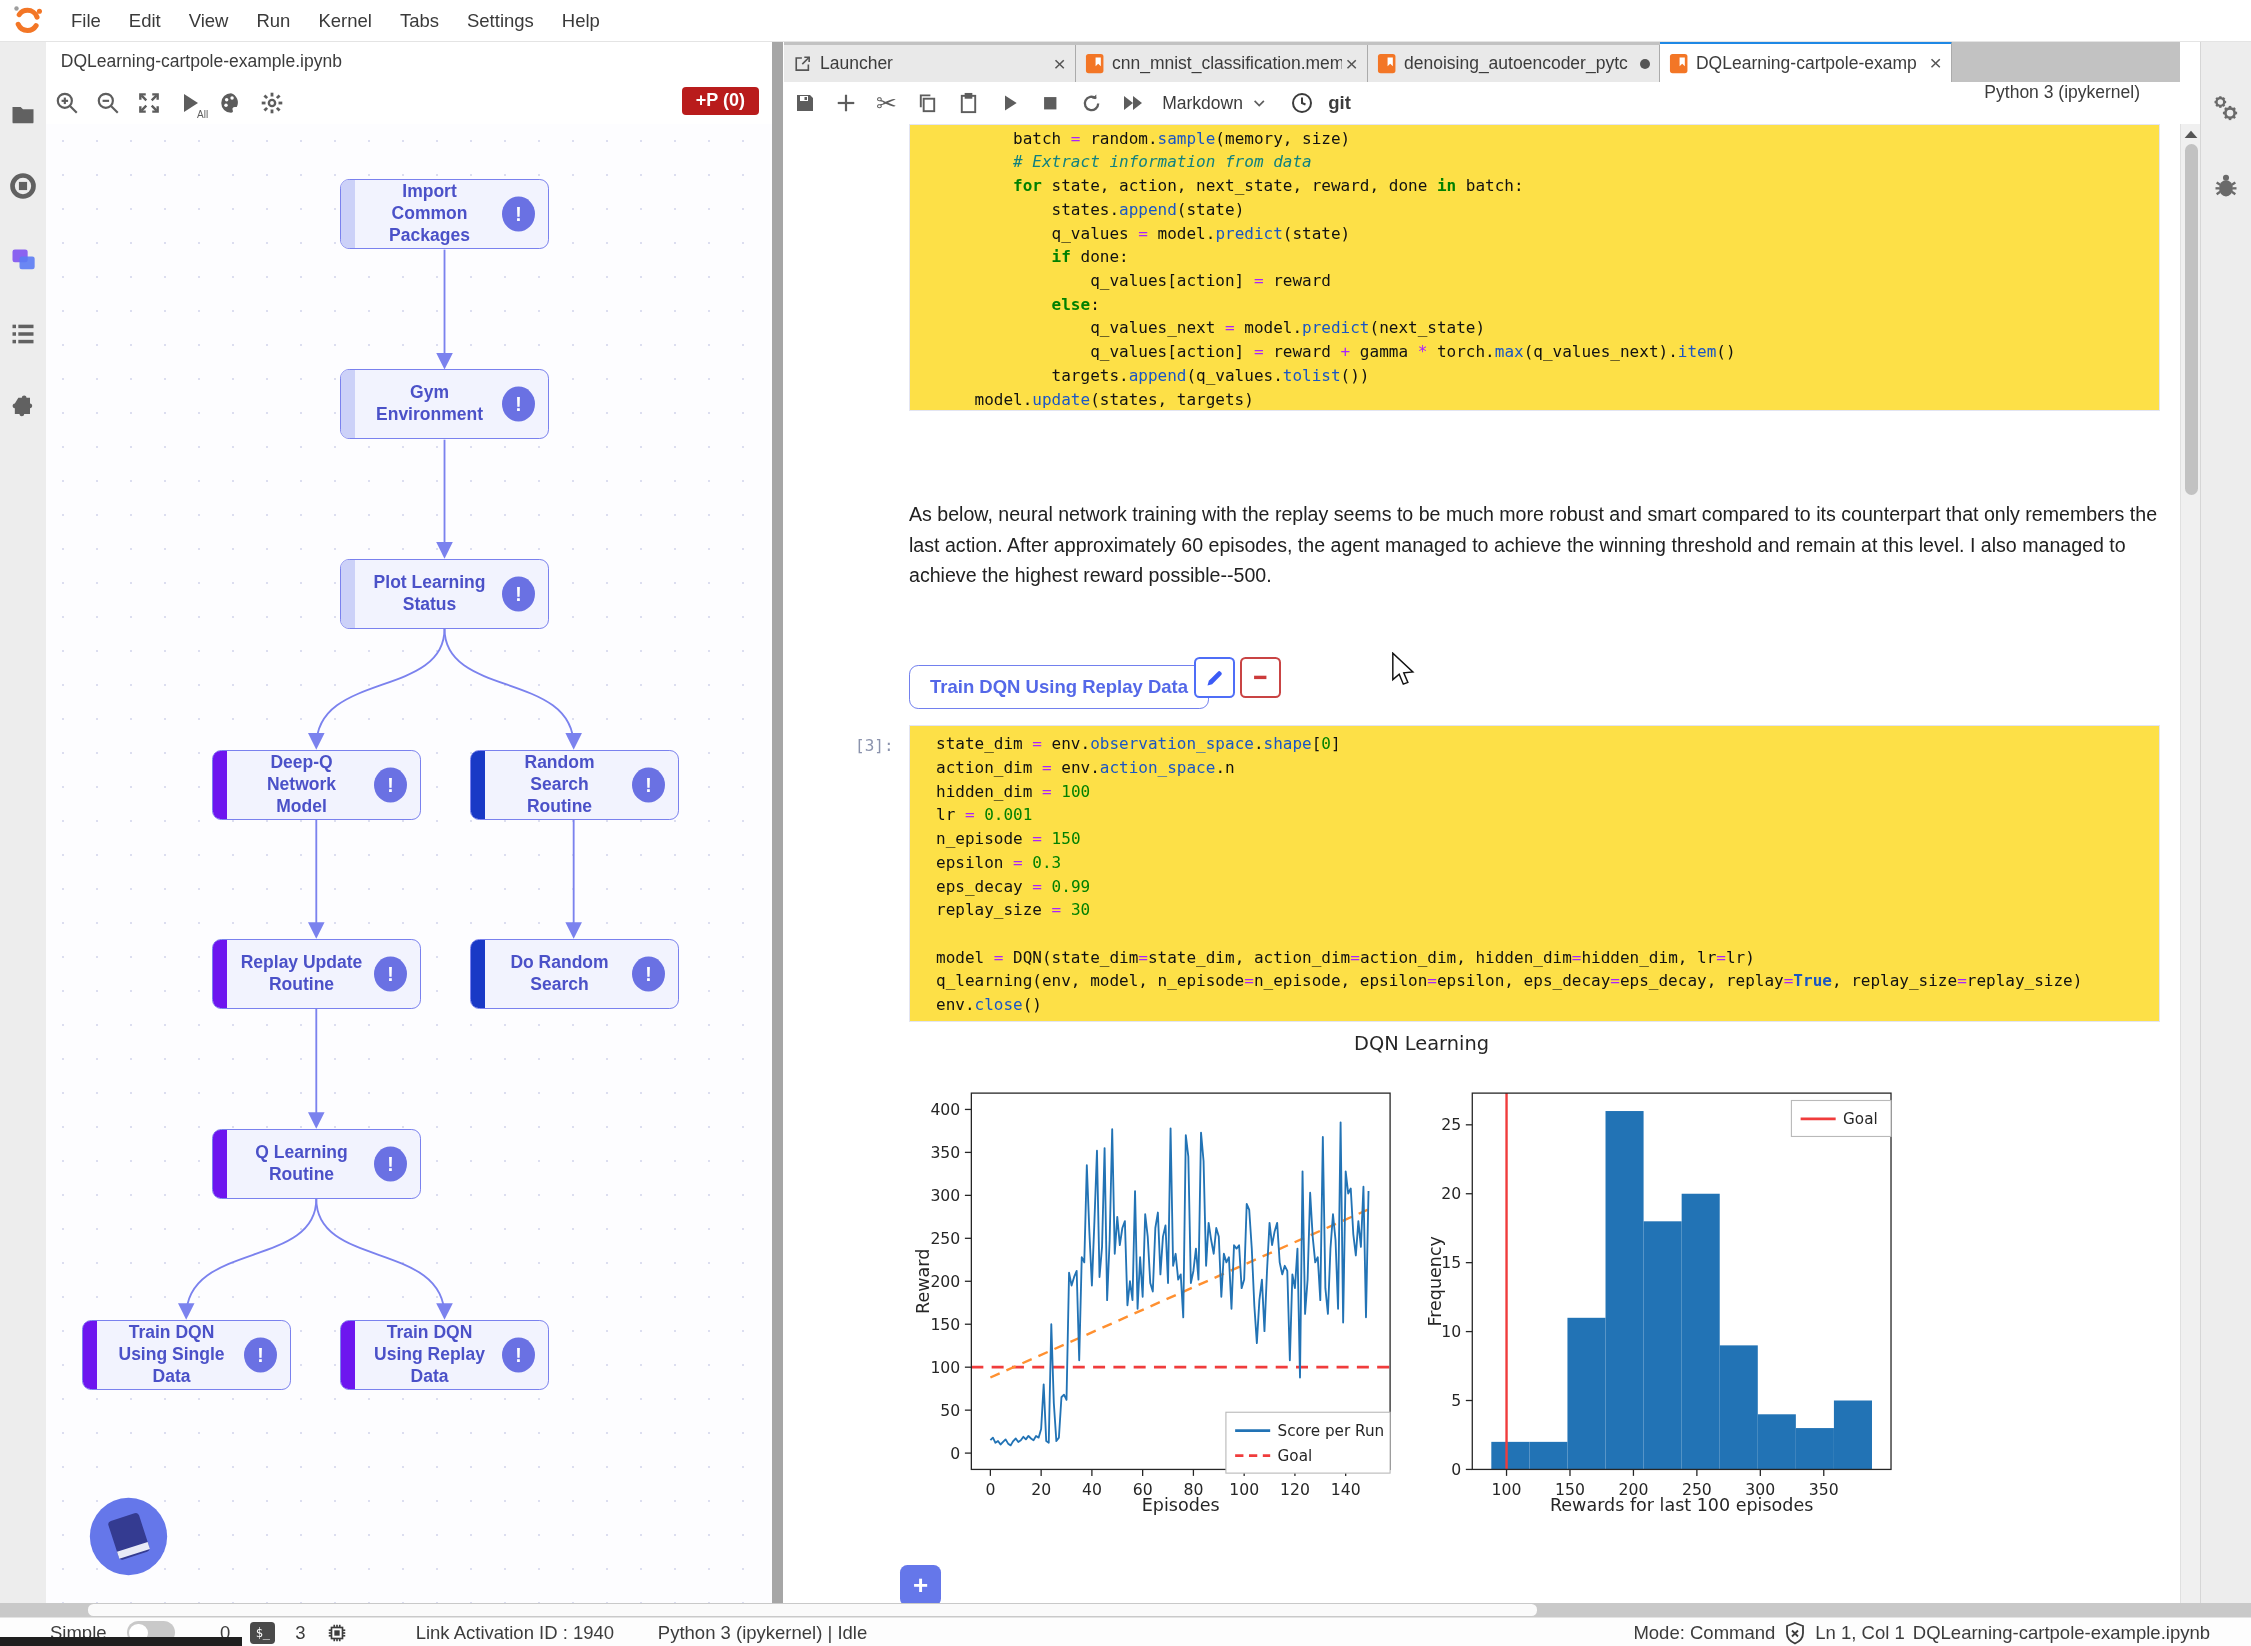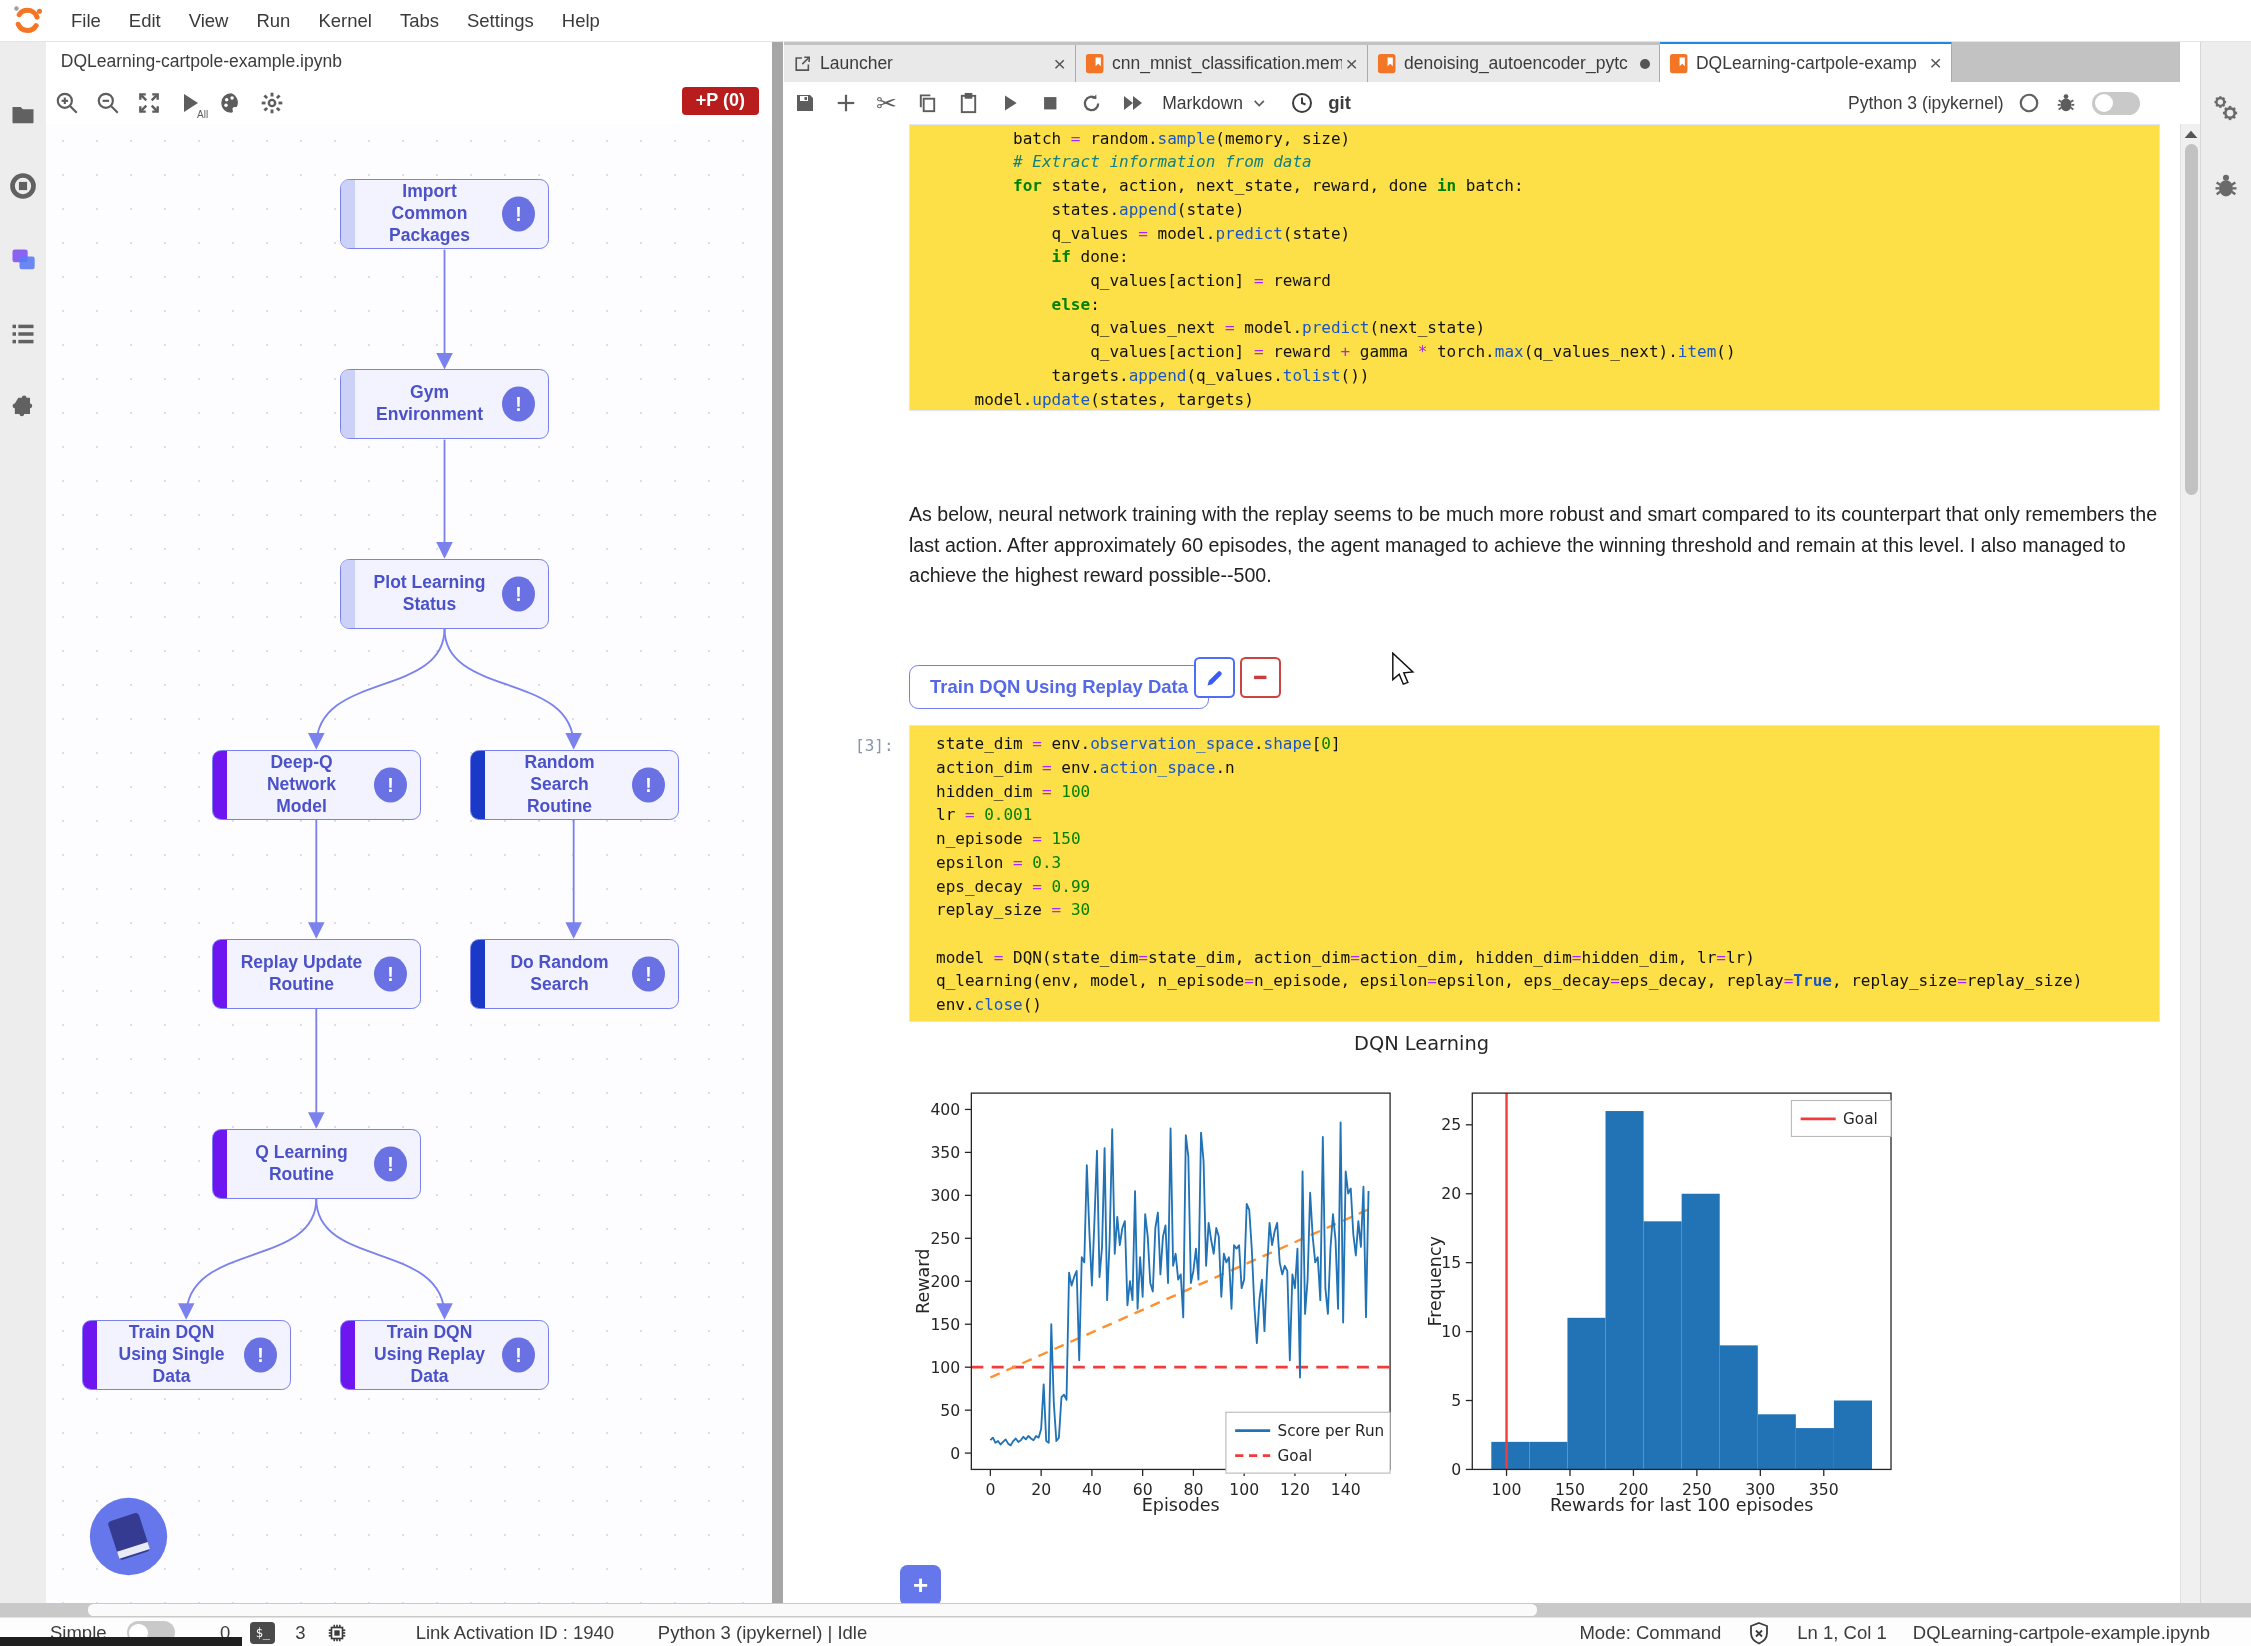--- a/index.html
+++ b/index.html
@@ -31,21 +31,21 @@
   #nb-panel{left:784px;top:41px;width:1396px;height:1576px;background:#fff;padding-left:21px;}
   #nb-tabbar{left:0;top:0;width:1396px;height:41px;background:#c2c2c2;display:flex;align-items:flex-end;}
   .nb-tab{height:37px;display:flex;align-items:center;box-sizing:border-box;width:292px;background:#e9e9e9;border-right:0.9px solid #ababab;padding:0 9.2px;position:relative;font-size:17.5px;color:#3c3c3c;}
   .nb-tab.active{background:#fff;border-top:3.7px solid #1e88e5;height:41px;}
   .nb-tab .tlabel{flex:1;white-space:nowrap;overflow:hidden;margin-left:7.4px;}
   .nb-tab .tclose{color:#555;font-size:21px;margin-left:3.7px;}
   .nb-tab .tdot{width:10px;height:10px;border-radius:50%;background:#555;margin-left:3.7px;}
   #nb-toolbar{left:0;top:41px;width:1396px;height:42px;background:#fff;border-bottom:0.9px solid #dcdcdc;display:flex;align-items:center;}
   .ntool{width:41px;height:37px;display:flex;align-items:center;justify-content:center;color:#5d5d5d;}
   #celltype{display:flex;align-items:center;font-size:17.5px;color:#3c3c3c;margin-left:9.2px;}
-  #toolbar-right{position:absolute;right:61px;top:41px;height:42px;display:flex;align-items:center;gap:14.8px;font-size:17.5px;color:#3c3c3c;}
+  #toolbar-right{position:absolute;right:61px;top:41px;height:42px;display:flex;align-items:center;gap:14.8px;font-size:17.5px;color:#3c3c3c;flex-direction:column;}
   #nb-content{left:0;top:83px;width:1396px;height:1479px;background:#fff;overflow:hidden;position:absolute;}
   .codecell{position:absolute;background:#fde047;border:0.9px solid #e3e5f2;}
   .codeline{position:absolute;white-space:pre;font-family:"DejaVu Sans Mono",monospace;font-size:16px;color:#111;}
   .codeline .k{color:#008000;font-weight:bold;}
   .codeline .f{color:#1a56c4;}
   .codeline .o{color:#aa22ff;}
   .codeline .n{color:#008000;}
   .codeline .c{color:#108080;font-style:italic;}
   .codeline .b{color:#1a56c4;font-weight:bold;}
   #md-heading{position:absolute;font-size:35px;font-weight:bold;color:#1a1a1a;}
@@ -58,21 +58,21 @@
   svg text{font-family:"DejaVu Sans",sans-serif;}
   
   #nb-vscroll{left:2180px;top:124px;width:20px;height:1479px;background:#f0f0f0;border-left:0.9px solid #e0e0e0;}
   #nb-vthumb{position:absolute;left:3.7px;top:20px;width:13px;height:351px;background:#c2c2c2;border-radius:6.5px;}
   #right-sidebar{left:2200px;top:41px;width:51px;height:1576px;background:#ededed;border-left:0.9px solid #d6d6d6;}
   #hscroll{left:0;top:1603px;width:2251px;height:14px;background:#c9c9c9;}
   #hthumb{position:absolute;left:88px;top:0.9px;width:1449px;height:12px;background:#fafafa;border-radius:5.5px;}
   
   #statusbar{left:0;top:1617px;width:2251px;height:29.5px;background:#fdfdfd;border-top:0.9px solid #e3e3e3;font-size:18.5px;color:#3c3c3c;}
   #status-left{position:absolute;left:50px;top:0;height:29.5px;display:flex;align-items:center;gap:20px;}
-  #status-right{position:absolute;right:41px;top:0;height:29.5px;display:flex;align-items:center;gap:26px;}
+  #status-right{position:absolute;right:41px;top:0;height:29.5px;display:flex;align-items:center;gap:8px;}
   .pill{width:48px;height:23px;background:#c9c9c9;border-radius:12px;position:relative;}
   .pill .knob{position:absolute;left:2.8px;top:2.3px;width:18.5px;height:18.5px;background:#fff;border-radius:50%;}
   #term-badge{width:25px;height:22px;background:#4a4a4a;border-radius:3.7px;color:#fff;font-family:"DejaVu Sans Mono",monospace;font-size:12px;display:flex;align-items:center;justify-content:center;}
   #toast-corner{left:0;top:1637px;width:242px;height:9.2px;background:#1f1f1f;}
 </style>
 </head>
 <body>
 
 <div id="root">
 

